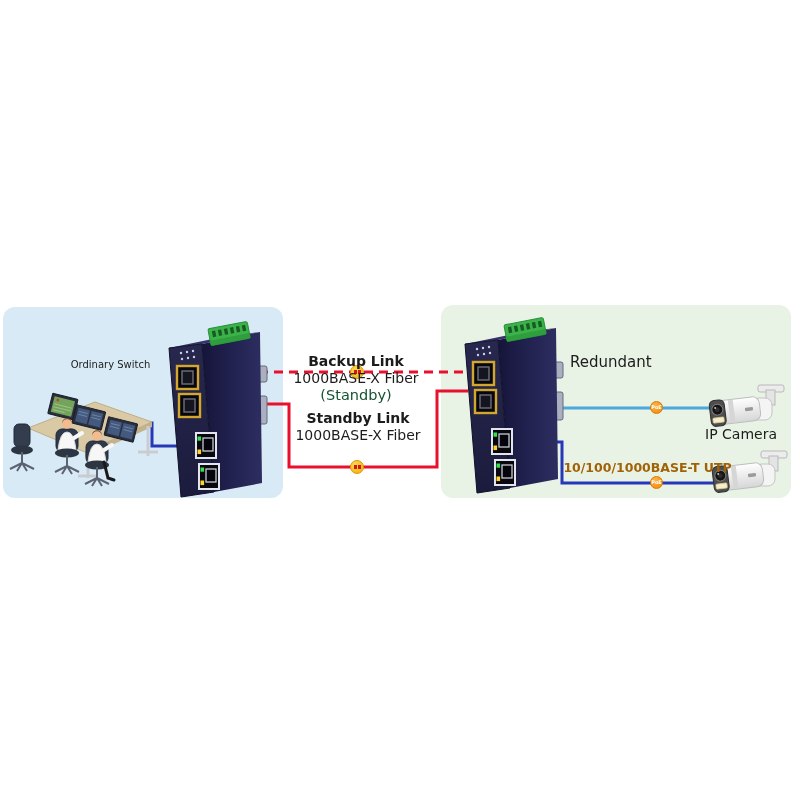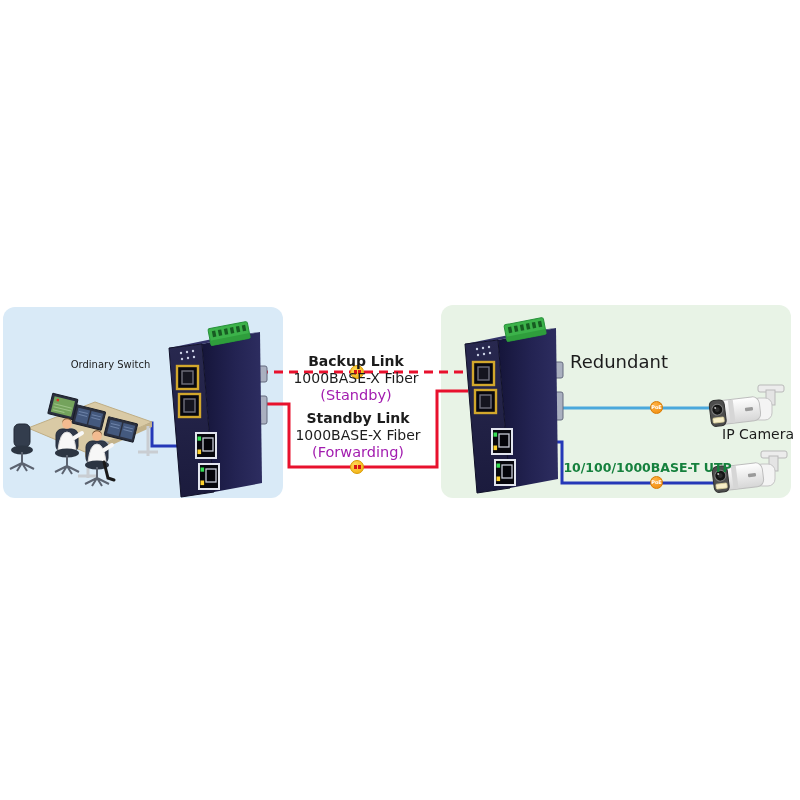--- a/index.html
+++ b/index.html
@@ -8,27 +8,27 @@
     font-family:"DejaVu Sans","Liberation Sans",sans-serif;
   }
   .panel{position:absolute;border-radius:12px;}
   .panel-left{left:3px;top:307px;width:280px;height:191px;background:#d9eaf7;}
   .panel-right{left:441px;top:305px;width:350px;height:193px;background:#e8f3e6;}
   svg.draw{position:absolute;left:0;top:0;}
   .lbl{position:absolute;color:#1c1c1c;line-height:17px;}
   .center{text-align:center;}
   .lbl .title{font-weight:bold;font-size:14px;}
   .lbl .medium{font-size:14px;}
-  .lbl .state{font-size:14.5px;color:#a21caf;line-height:16px;}
+  .lbl .state{font-size:14.5px;color:#14532d;line-height:16px;}
   .ordinary{left:28px;top:356px;width:165px;font-size:10px;}
   .backup-block{left:272px;top:313px;width:168px;margin-top:40px;}
   .primary-block{left:272px;top:410px;width:172px;}
-  .redundant{left:570px;top:354px;width:210px;font-size:18px;line-height:16.5px;}
-  .ipcam{left:688px;top:426px;width:106px;font-size:14px;text-align:right;}
-  .utp{left:560px;top:459px;width:175px;font-size:12.5px;font-weight:bold;color:#15803d;}
+  .redundant{left:570px;top:354px;width:210px;font-size:15px;line-height:16.5px;}
+  .ipcam{left:688px;top:426px;width:106px;font-size:14px;}
+  .utp{left:560px;top:459px;width:175px;font-size:12.5px;font-weight:bold;color:#a16207;}
   .badge{position:absolute;border-radius:50%;display:flex;align-items:center;justify-content:center;box-sizing:border-box;}
   .fiber-badge{width:14px;height:14px;background:radial-gradient(circle at 35% 30%,#ffd957,#f0ac08);border:1px solid #d99a00;gap:1px;}
   .fiber-badge i{display:block;width:3px;height:3.5px;background:#d81515;}
   .poe-badge{width:13px;height:13px;background:radial-gradient(circle at 35% 30%,#ffb347,#ef8806);border:1px solid #d97a00;
     color:#ffffff;font-size:5px;font-weight:bold;line-height:13px;text-align:center;}
 </style>
 </head>
 <body>
 
 <div class="stage">
@@ -197,21 +197,20 @@
 
   <div class="lbl backup-block center">
     <div class="title">Backup Link</div>
     <div class="medium">1000BASE-X Fiber</div>
     <div class="state">(Standby)</div>
   </div>
 
   <div class="lbl primary-block center">
     <div class="title">Standby Link</div>
     <div class="medium">1000BASE-X Fiber</div>
-    <div class="state">(Forwarding)</div>
   </div>
 
   <div class="lbl redundant">
     <div>Redundant</div>
   </div>
 
   <div class="lbl ipcam center">IP Camera</div>
 
   <div class="lbl utp center">10/100/1000BASE-T UTP</div>
 

